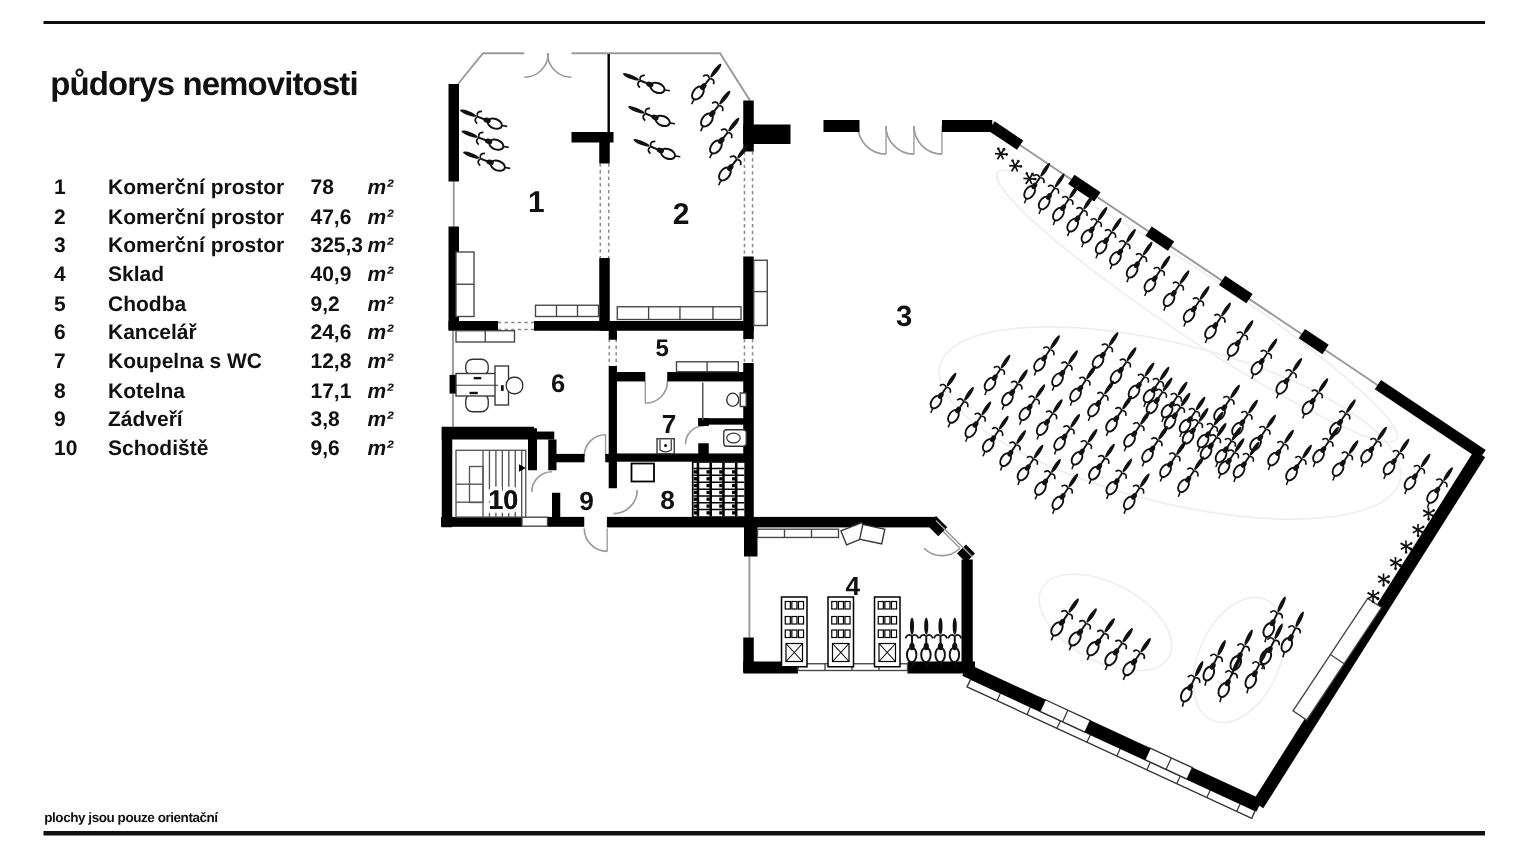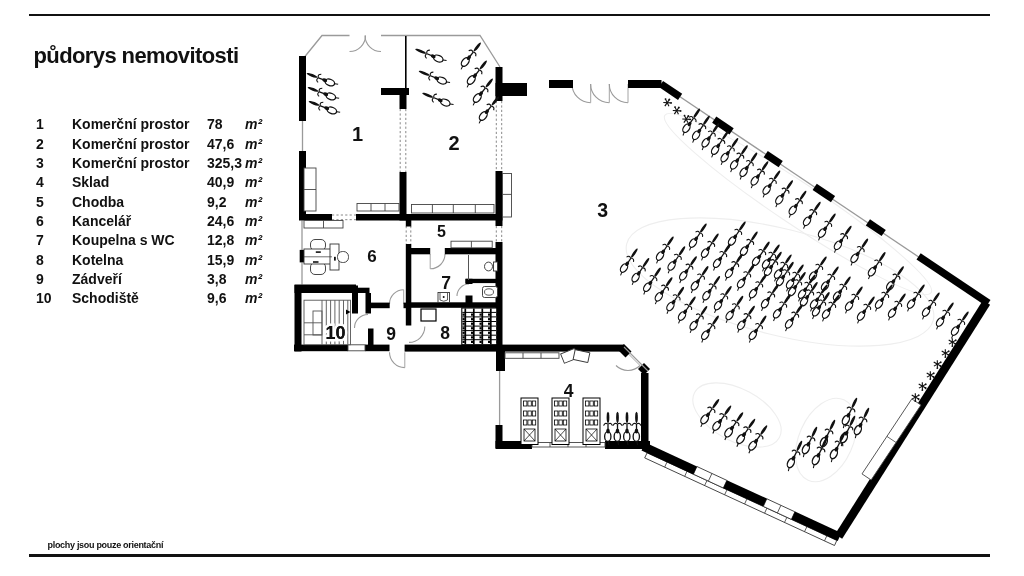--- a/index.html
+++ b/index.html
@@ -4,21 +4,21 @@
 html,body { margin:0; padding:0; background:#fff; width:1024px; height:576px; overflow:hidden; }
 body { font-family:"Liberation Sans", sans-serif; position:relative; }
 .topline { position:absolute; left:29px; top:13.5px; width:961px; height:2.2px; background:#111; }
 .botline { position:absolute; left:29px; top:554px; width:961px; height:3px; background:#111; }
 .title { position:absolute; left:33.5px; top:42.5px; font-size:22px; font-weight:bold; color:#111; letter-spacing:-0.6px; }
 .row { position:absolute; left:36px; height:19.35px; font-size:14px; color:#111; font-weight:bold; white-space:nowrap; }
 .row .c1 { position:absolute; left:0; }
 .row .c2 { position:absolute; left:36px; }
 .row .c3 { position:absolute; left:171px; }
 .row .c4 { position:absolute; left:209px;font-style:italic; }
-.note { position:absolute; left:29.5px; top:540px; font-size:9px; font-weight:bold; letter-spacing:-0.3px; color:#111;margin-left:18px; }
+.note { position:absolute; left:29.5px; top:540px; font-size:9px; font-weight:bold; letter-spacing:-0.3px; color:#111; }
 svg { position:absolute; left:0; top:0; }
 </style></head>
 <body>
 <div class="topline"></div>
 <div class="botline"></div>
 <div class="title">půdorys nemovitosti</div>
 <div class="row" style="top:116.3px">
     <span class="c1">1</span>
     <span class="c2">Komerční prostor</span>
     <span class="c3">78</span>
@@ -56,21 +56,21 @@
   </div>
 <div class="row" style="top:232.4px">
     <span class="c1">7</span>
     <span class="c2">Koupelna s WC</span>
     <span class="c3">12,8</span>
     <span class="c4">m²</span>
   </div>
 <div class="row" style="top:251.8px">
     <span class="c1">8</span>
     <span class="c2">Kotelna</span>
-    <span class="c3">15,9</span>
+    <span class="c3">17,1</span>
     <span class="c4">m²</span>
   </div>
 <div class="row" style="top:271.1px">
     <span class="c1">9</span>
     <span class="c2">Zádveří</span>
     <span class="c3">3,8</span>
     <span class="c4">m²</span>
   </div>
 <div class="row" style="top:290.4px">
     <span class="c1">10</span>

